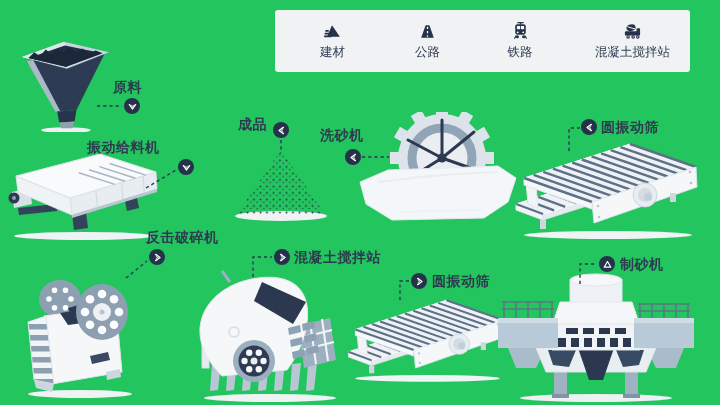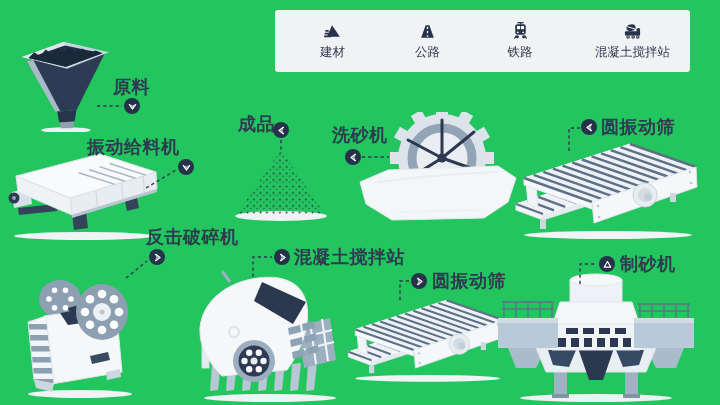--- a/index.html
+++ b/index.html
@@ -8,21 +8,21 @@
   svg{display:block;}
   .abs{position:absolute;}
   
   .legend{position:absolute;left:275px;top:10px;width:415px;height:62px;background:#f0f2f3;
           border-radius:3px;display:grid;grid-template-columns:95px 95px 90px 135px;
           align-items:center;justify-items:center;padding:0 10px;box-sizing:border-box;}
   .legend-item{display:flex;flex-direction:column;align-items:center;gap:2px;}
   .legend-item svg{width:21px;height:21px;}
   .legend-label{font-size:12.5px;color:#2e3a50;white-space:nowrap;}
   
-  .callout{position:absolute;font-size:18px;font-weight:600;color:#2e3a50;
+  .callout{position:absolute;font-size:14px;font-weight:600;color:#2e3a50;
            letter-spacing:.5px;white-space:nowrap;line-height:16px;}
   .marker{position:absolute;width:16px;height:16px;border-radius:50%;background:#26324a;
           display:flex;align-items:center;justify-content:center;}
   .marker svg{width:9px;height:9px;}
   .rot-down{transform:rotate(90deg);}
   .rot-left{transform:rotate(180deg);}
   .dash{stroke:#2c3950;stroke-width:1.4;fill:none;stroke-dasharray:3.2 3;}
   .overlay{position:absolute;left:0;top:0;pointer-events:none;}
 </style>
 </head>
@@ -303,21 +303,21 @@
     <path class="dash" d="M569,151 V128 H580"></path>
     <path class="dash" d="M126,278 L147,261"></path>
     <path class="dash" d="M253,277 V257 H272"></path>
     <path class="dash" d="M400,300 V281 H409"></path>
     <path class="dash" d="M580,284 V264 H597"></path>
   </svg>
 
   <div class="callout" style="left:113px;top:79px">原料</div>
   <div class="callout" style="left:87px;top:139px">振动给料机</div>
   <div class="callout" style="left:238px;top:116px">成品</div>
-  <div class="callout" style="left:332px;top:127px">洗砂机</div>
+  <div class="callout" style="left:320px;top:127px">洗砂机</div>
   <div class="callout" style="left:601px;top:119px">圆振动筛</div>
   <div class="callout" style="left:146px;top:229px">反击破碎机</div>
   <div class="callout" style="left:294px;top:249px">混凝土搅拌站</div>
   <div class="callout" style="left:432px;top:273px">圆振动筛</div>
   <div class="callout" style="left:620px;top:256px">制砂机</div>
 
   <div class="marker" style="left:124px;top:98px">
     <svg viewBox="0 0 10 10" class="rot-down">
         <path d="M3,1.6 L7.7,5 L3,8.4" fill="none" stroke="#fff" stroke-width="1.6" stroke-linecap="round" stroke-linejoin="round"></path>
         <path d="M3.1,3.6 L5.1,5 L3.1,6.4" fill="none" stroke="#fff" stroke-width="0.9"></path>

